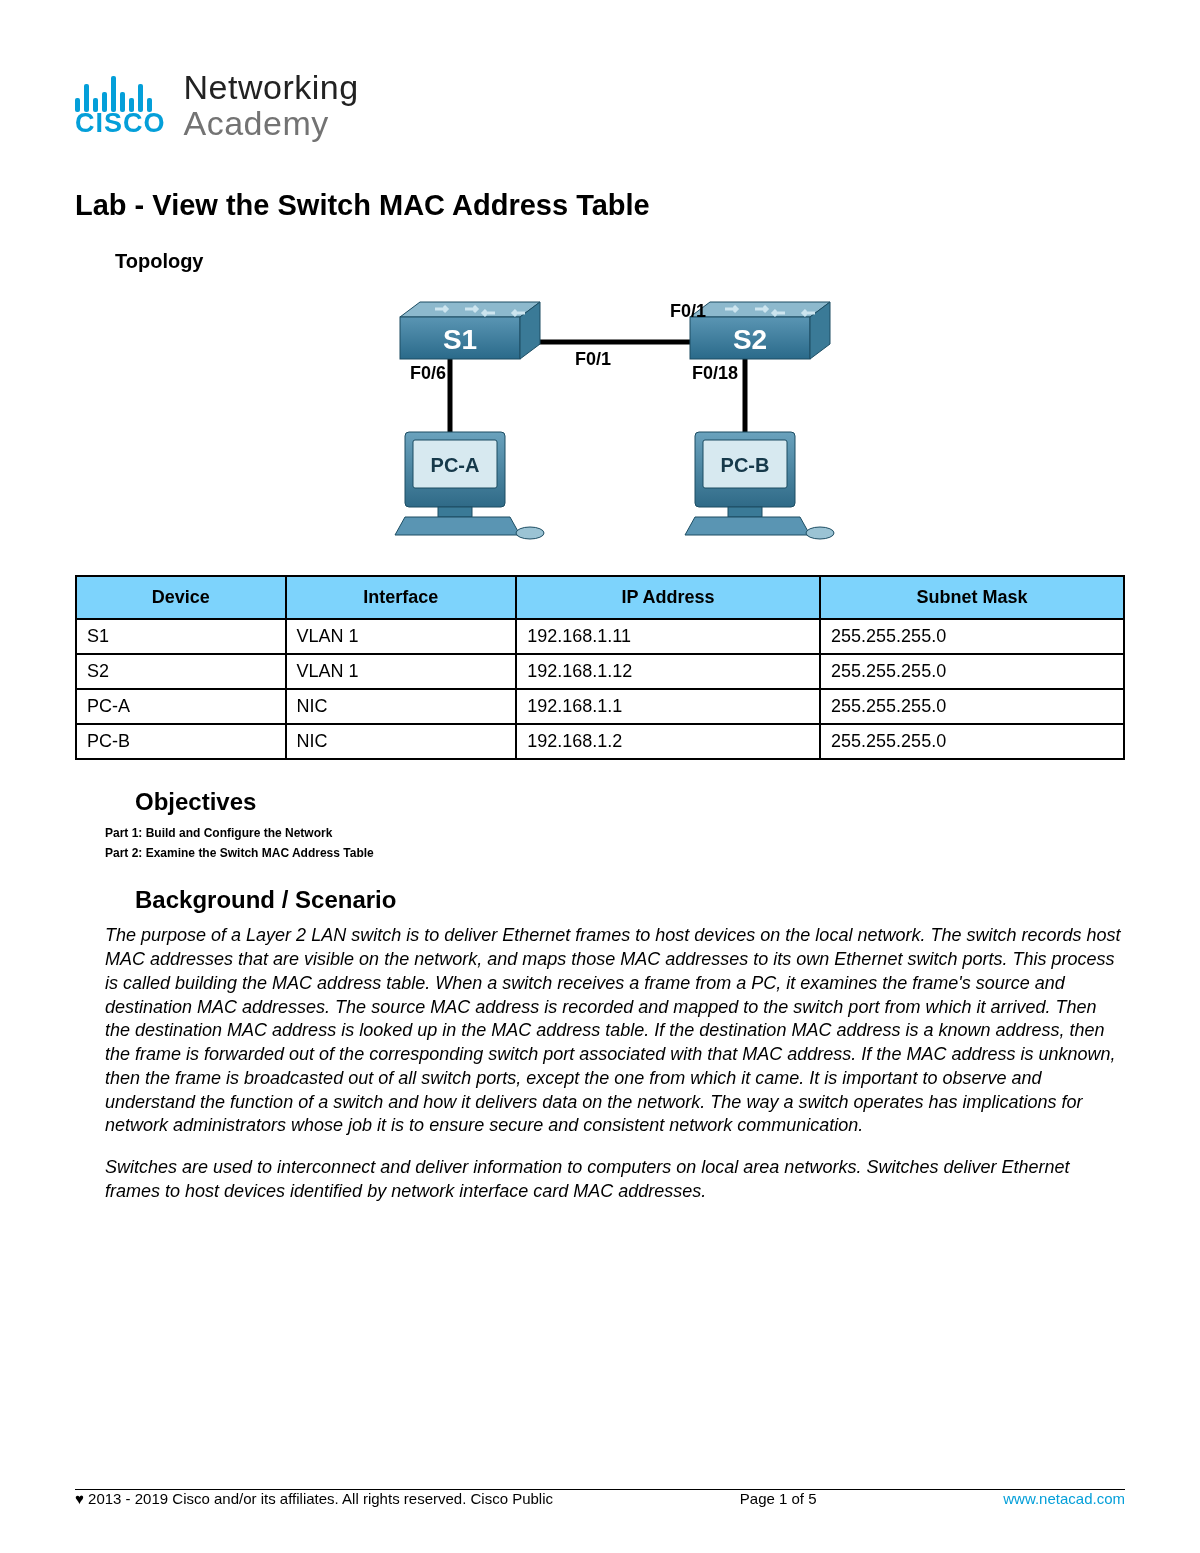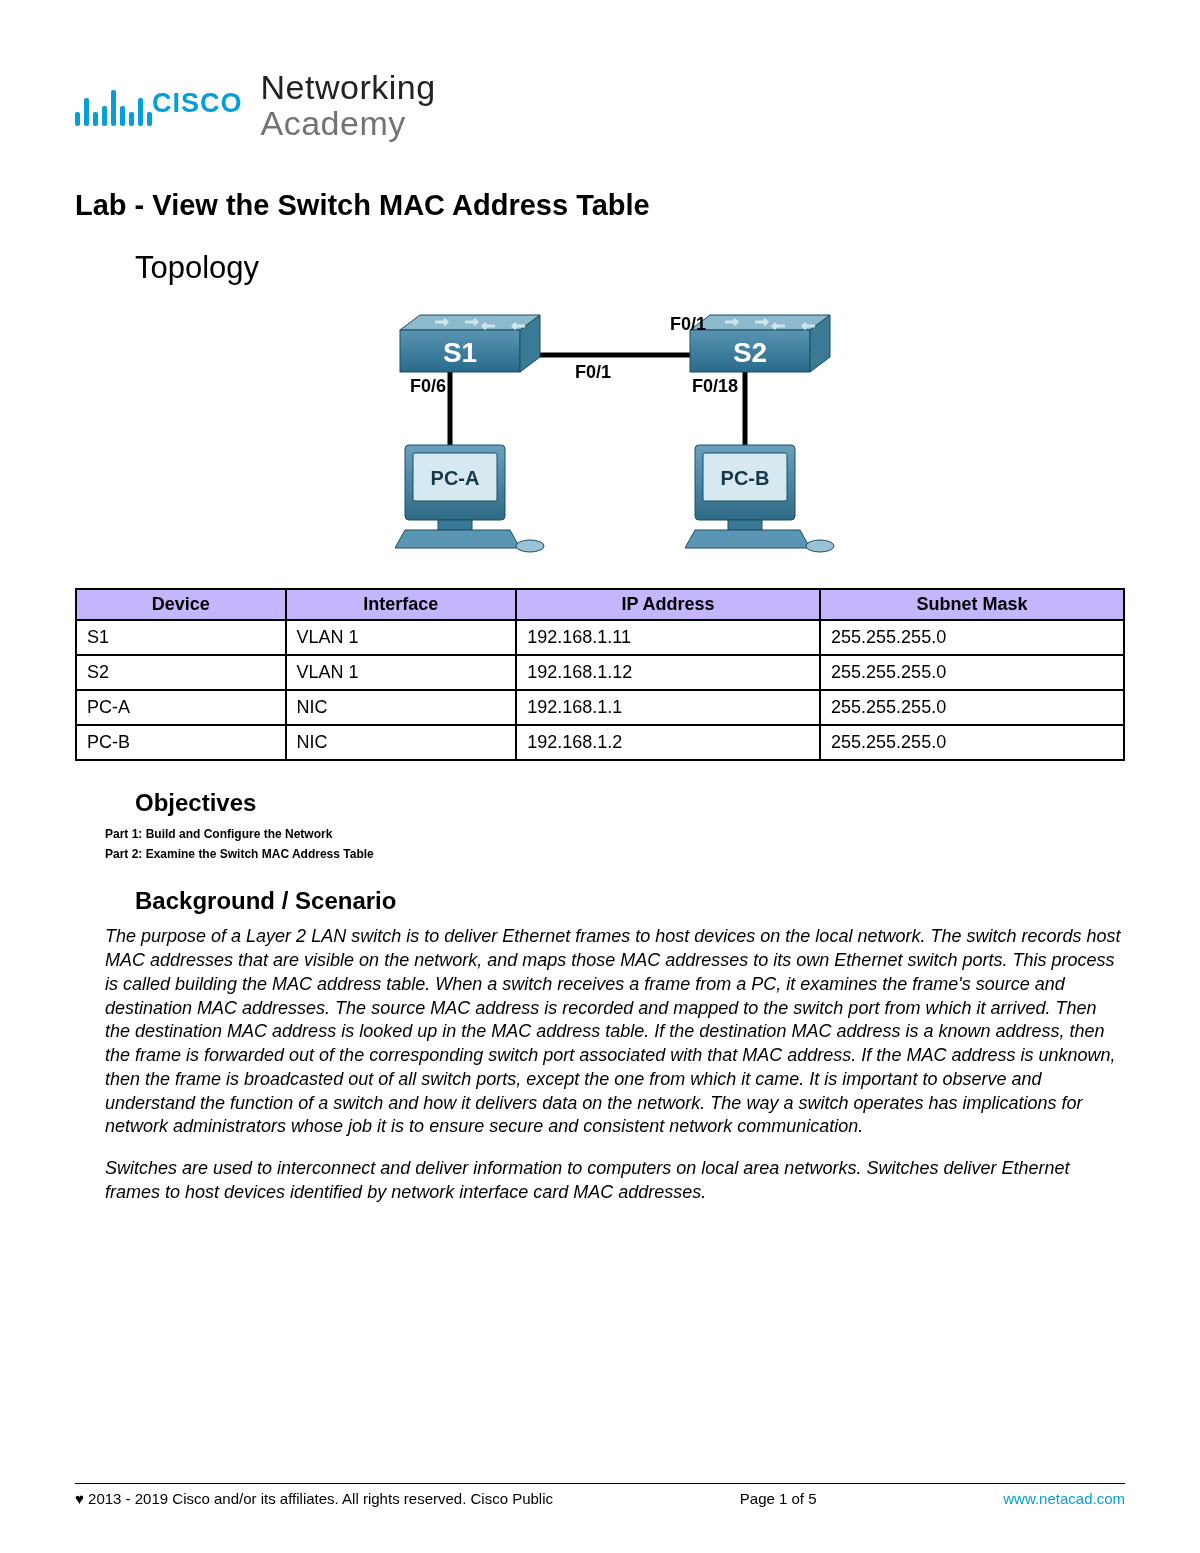--- a/index.html
+++ b/index.html
@@ -13,66 +13,65 @@
     position: relative;
   }
   .page {
     padding: 70px 75px 0 75px;
   }
   
   .logo-block { display: flex; align-items: center; gap: 18px; margin-bottom: 48px; }
   .logo-text-stack { display: flex; flex-direction: column; line-height: 1.05; }
   .logo-networking { font-size: 34px; color: #222; letter-spacing: 0.5px; }
   .logo-academy   { font-size: 34px; color: #737373; letter-spacing: 0.5px; }
-  .logo-mark { display: flex; flex-direction: row; align-items: center; }
+  .logo-mark { display: flex; flex-direction: column; align-items: flex-start; }
   .cisco-word { color: #049fd9; font-weight: 700; font-size: 27px; letter-spacing: 1px; margin-top: -4px;}
   .cisco-bars { display: flex; align-items: flex-end; gap: 4px; height: 40px; }
   .cisco-bars span { display: inline-block; width: 5px; background: #049fd9; border-radius: 2px; }
   
   .b1{height:14px}.b2{height:28px}.b3{height:14px}.b4{height:20px}.b5{height:36px}
   .b6{height:20px}.b7{height:14px}.b8{height:28px}.b9{height:14px}
 
   h1.doc-title { font-size: 29px; font-weight: 700; margin: 0 0 28px 0; }
-  h2.section { font-size: 31px; font-weight: 400; margin: 0 0 14px 60px; }
+  h2.section { font-size: 20px; font-weight: 700; margin: 0 0 14px 40px; }
   h2.section2 { font-size: 24px; font-weight: 700; margin: 24px 0 12px 60px; }
 
   .topology-wrap { text-align: center; margin: 0 0 24px 0; }
   .topology-svg { width: 560px; height: 260px; }
 
   table.addr {
     width: 100%;
     border-collapse: collapse;
     margin: 0 0 6px 0;
     font-size: 18px;
   }
   table.addr th {
-    background: #c4b5fd;
+    background: #7dd3fc;
     border: 2px solid #000;
-    padding: 4px 8px;
+    padding: 10px 8px;
     font-weight: 700;
     text-align: center;
   }
   table.addr td {
     border: 2px solid #000;
     padding: 6px 10px;
     text-align: left;
   }
 
   .objectives-heading { font-size: 24px; font-weight:700; margin: 28px 0 10px 60px; }
   .part-line { font-size: 12px; font-weight: 700; margin: 6px 0 6px 30px; }
 
   .bg-heading { font-size: 24px; font-weight:700; margin: 26px 0 10px 60px; }
   p.body { font-size: 18px; line-height: 1.32; margin: 0 0 18px 30px; font-style: italic; }
 
   .footer {
     position: absolute;
     bottom: 46px;
     left: 75px; right: 75px;
     border-top: 1px solid #000;
-    padding-top: 6px;
     font-size: 15px;
     display: flex;
     justify-content: space-between;
     color: #000;
   }
   .footer a { color: #049fd9; text-decoration: none; }
 </style>
 </head>
 <body>
 

